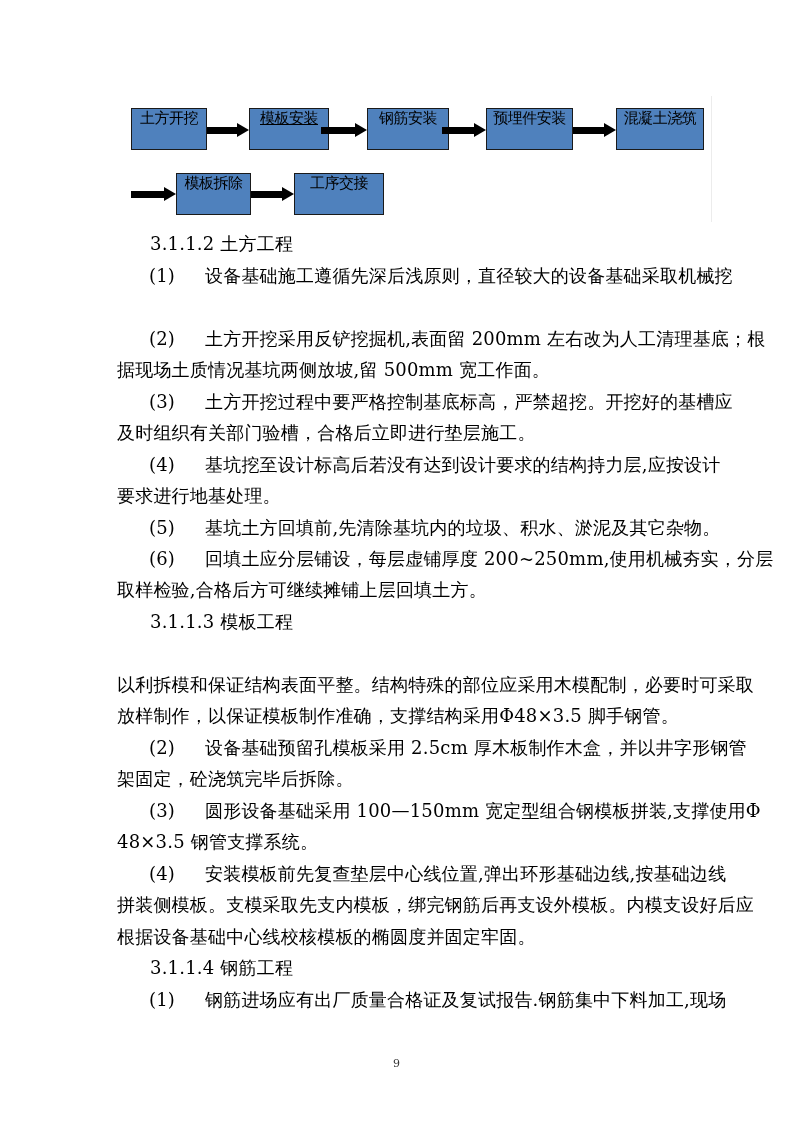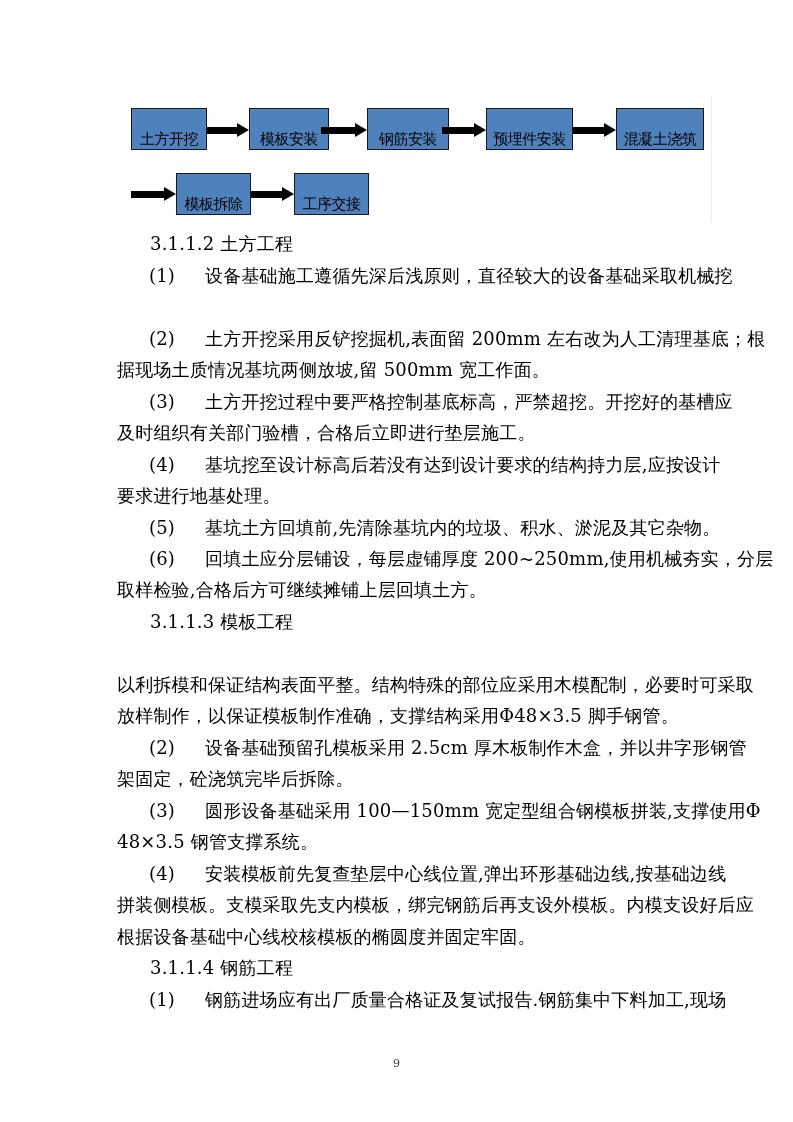--- a/index.html
+++ b/index.html
@@ -1,21 +1,21 @@
 <!DOCTYPE html>
 <html><head>
 <meta charset="utf-8">
 <style>
   html, body { margin: 0; padding: 0; background: #ffffff; }
   body { width: 793px; height: 1122px; position: relative; overflow: hidden;
          font-family: "DejaVu Serif", "Liberation Serif", serif; color: #000; }
   .page { position: absolute; left: 0; top: 0; width: 793px; height: 1122px; background: #fff; }
   .flow { position: absolute; left: 0; top: 0; width: 793px; height: 230px; }
   .box { position: absolute; height: 42px; background: #4f81bd; border: 1.5px solid #1a1a1a;
-         box-sizing: border-box; display: flex; align-items: flex-end; justify-content: center;
+         box-sizing: border-box; display: flex; align-items: flex-start; justify-content: center;
          font-family: "DejaVu Sans", "Liberation Sans", sans-serif; font-size: 15px; color: #000;
          white-space: nowrap; letter-spacing: -0.5px; }
   .arrow { position: absolute; height: 12px; }
   .arrow .shaft { position: absolute; left: 0; top: 3px; height: 7px; background: #000; }
   .arrow .head { position: absolute; top: -1px; width: 0; height: 0;
                  border-top: 7px solid transparent; border-bottom: 7px solid transparent;
                  border-left: 12px solid #000; }
   .vline { position: absolute; left: 711px; top: 96px; width: 1px; height: 126px; background: #ececec; }
   .line { position: absolute; font-size: 18px; line-height: 20px; white-space: nowrap; letter-spacing: 0.2px; }
   .num { display: inline-block; width: 56px; }
@@ -30,21 +30,21 @@
   <div class="flow">
 
     <div class="box" style="left:131px;top:108px;width:76px;">
         <span>土方开挖</span>
       </div>
     <div class="arrow" style="left:207px;top:124px;width:42px;">
         <div class="shaft" style="width:31px;"></div>
         <div class="head" style="left:30px;"></div>
       </div>
 
-    <div class="box" style="left:249px;top:108px;width:80px;">
+    <div class="box" style="left:249px;top:108px;width:80px;text-decoration:underline;">
         <span>模板安装</span>
       </div>
     <div class="arrow" style="left:321px;top:124px;width:46px;">
         <div class="shaft" style="width:35px;"></div>
         <div class="head" style="left:34px;"></div>
       </div>
 
     <div class="box" style="left:367px;top:108px;width:82px;">
         <span>钢筋安装</span>
       </div>
@@ -69,21 +69,21 @@
         <div class="shaft" style="width:34px;"></div>
         <div class="head" style="left:33px;"></div>
       </div>
     <div class="box" style="left:176px;top:173px;width:75px;">
         <span>模板拆除</span>
       </div>
     <div class="arrow" style="left:251px;top:188px;width:43px;">
         <div class="shaft" style="width:32px;"></div>
         <div class="head" style="left:31px;"></div>
       </div>
-    <div class="box" style="left:294px;top:173px;width:75px;">
+    <div class="box" style="left:294px;top:173px;width:90px;">
         <span>工序交接</span>
       </div>
 
     <div class="vline"></div>
   </div>
 
   <div class="line" style="left:150px;top:234px;"><span>3.1.1.2 土方工程</span></div>
 
   <div class="line" style="left:149px;top:266px;"><span class="num">(1)</span><span>设备基础施工遵循先深后浅原则，直径较大的设备基础采取机械挖</span></div>
 

